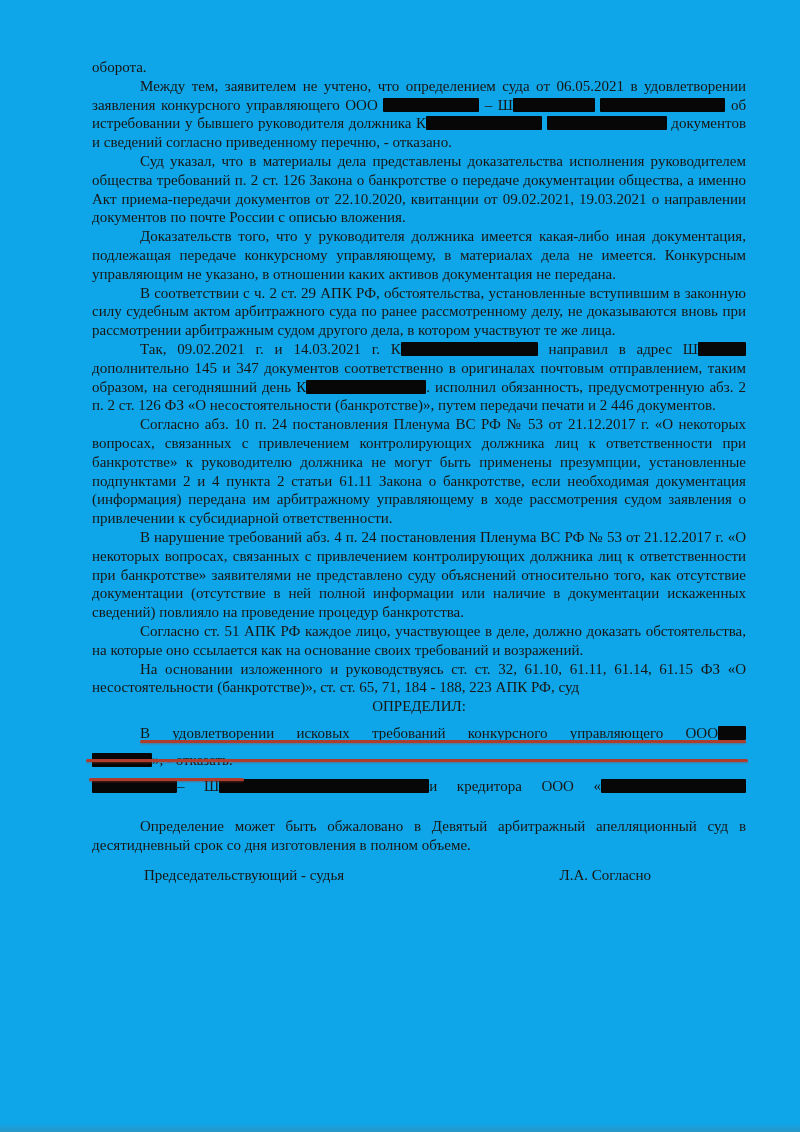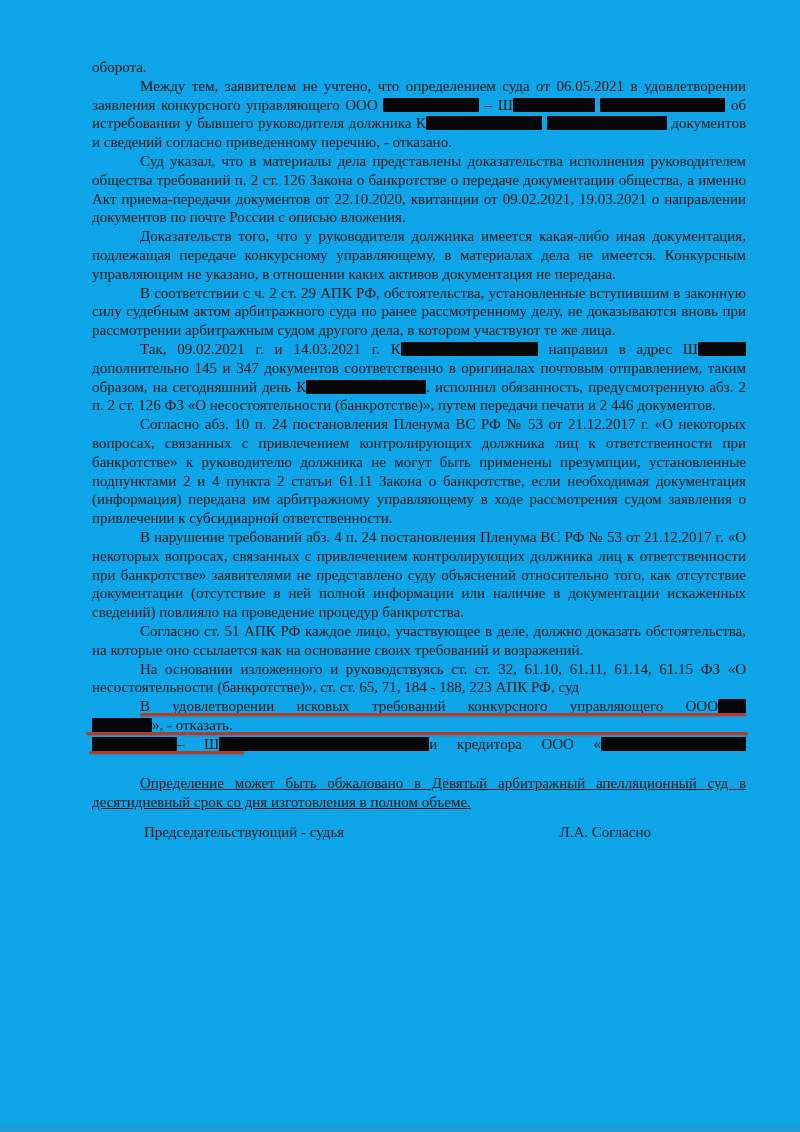--- a/index.html
+++ b/index.html
@@ -21,31 +21,31 @@
   p.para.noindent { text-indent:0; }
   .redact {
     display:inline-block;
     height:14px;
     background:#070707;
     vertical-align:-2px;
     border-radius:1px;
   }
   .ruling-heading { text-align:center; text-indent:0; }
   .ruling { position:relative; }
-  .ruling-line { text-align:justify; text-align-last:justify; }
+  .ruling-line { text-align:justify; text-align-last:justify;margin-top:8px; }
   .ruling-line.left { text-align:left; text-align-last:left; }
   .ruling-line.indent { text-indent:48px; }
   .redline {
     position:absolute; height:3px;
     background:#ae3d2d;
     border-radius:2px;
     z-index:3;
     box-shadow:0 1.5px 0 rgba(176,61,45,0.30);
   }
-  .closing-block { margin-top:21px;text-decoration:underline; }
+  .closing-block { margin-top:21px; }
   .signature-row {
     margin-top:11px;
     display:flex; justify-content:space-between;
     padding:0 95px 0 52px;
     text-align:left; text-indent:0;gap:44px;
   }
   .bottom-shade {
     position:absolute; left:0; bottom:0; width:100%; height:9px;
     background:linear-gradient(to bottom, rgba(0,0,0,0), rgba(115,110,104,0.28));
   }
@@ -60,20 +60,21 @@
         <p class="para">Между тем, заявителем не учтено, что определением суда от 06.05.2021 в удовлетворении заявления конкурсного управляющего ООО <span class="redact" style="width: 96px;"></span> – Ш<span class="redact" style="width: 82px;"></span> <span class="redact" style="width: 125px;"></span> об истребовании у бывшего руководителя должника К<span class="redact" style="width: 116px;"></span> <span class="redact" style="width: 120px;"></span> документов и сведений согласно приведенному перечню, - отказано.</p>
         <p class="para">Суд указал, что в материалы дела представлены доказательства исполнения руководителем общества требований п. 2 ст. 126 Закона о банкротстве о передаче документации общества, а именно Акт приема-передачи документов от 22.10.2020, квитанции от 09.02.2021, 19.03.2021 о направлении документов по почте России с описью вложения.</p>
         <p class="para">Доказательств того, что у руководителя должника имеется какая-либо иная документация, подлежащая передаче конкурсному управляющему, в материалах дела не имеется. Конкурсным управляющим не указано, в отношении каких активов документация не передана.</p>
         <p class="para">В соответствии с ч. 2 ст. 29 АПК РФ, обстоятельства, установленные вступившим в законную силу судебным актом арбитражного суда по ранее рассмотренному делу, не доказываются вновь при рассмотрении арбитражным судом другого дела, в котором участвуют те же лица.</p>
         <p class="para">Так, 09.02.2021 г. и 14.03.2021 г. К<span class="redact" style="width: 137px;"></span> направил в адрес Ш<span class="redact" style="width: 48px;"></span> дополнительно 145 и 347 документов соответственно в оригиналах почтовым отправлением, таким образом, на сегодняшний день К<span class="redact" style="width: 120px;"></span>. исполнил обязанность, предусмотренную абз. 2 п. 2 ст. 126 ФЗ «О несостоятельности (банкротстве)», путем передачи печати и 2 446 документов.</p>
         <p class="para">Согласно абз. 10 п. 24 постановления Пленума ВС РФ № 53 от 21.12.2017 г. «О некоторых вопросах, связанных с привлечением контролирующих должника лиц к ответственности при банкротстве» к руководителю должника не могут быть применены презумпции, установленные подпунктами 2 и 4 пункта 2 статьи 61.11 Закона о банкротстве, если необходимая документация (информация) передана им арбитражному управляющему в ходе рассмотрения судом заявления о привлечении к субсидиарной ответственности.</p>
         <p class="para">В нарушение требований абз. 4 п. 24 постановления Пленума ВС РФ № 53 от 21.12.2017 г. «О некоторых вопросах, связанных с привлечением контролирующих должника лиц к ответственности при банкротстве» заявителями не представлено суду объяснений относительно того, как отсутствие документации (отсутствие в ней полной информации или наличие в документации искаженных сведений) повлияло на проведение процедур банкротства.</p>
         <p class="para">Согласно ст. 51 АПК РФ каждое лицо, участвующее в деле, должно доказать обстоятельства, на которые оно ссылается как на основание своих требований и возражений.</p>
         <p class="para">На основании изложенного и руководствуясь ст. ст. 32, 61.10, 61.11, 61.14, 61.15 ФЗ «О несостоятельности (банкротстве)», ст. ст. 65, 71, 184 - 188, 223 АПК РФ, суд</p>
       </div>
+    <div class="ruling-heading">ОПРЕДЕЛИЛ:</div>
     <div class="ruling" id="ruling">
         <div class="ruling-line indent">В удовлетворении исковых требований конкурсного управляющего ООО<span class="redact" style="width: 28px;"></span></div>
         <div class="ruling-line left"><span class="redact" style="width: 60px;"></span>», - отказать.</div>
         <div class="ruling-line"><span class="redact" style="width: 85px;"></span>– Ш<span class="redact" style="width: 210px;"></span>и кредитора ООО «<span class="redact" style="width: 145px;"></span></div>
         <div class="redline" style="top: 16px; left: 48px; width: 606px; background: rgb(174, 61, 45);"></div>
         <div class="redline" style="top: 35px; left: -6px; width: 662px; background: rgb(174, 61, 45);"></div>
         <div class="redline" style="top: 54px; left: -3px; width: 155px; background: rgb(174, 61, 45);"></div>
       </div>
     <div class="closing-block" id="closing-paras">
         <p class="para">Определение может быть обжаловано в Девятый арбитражный апелляционный суд в десятидневный срок со дня изготовления в полном объеме.</p>

